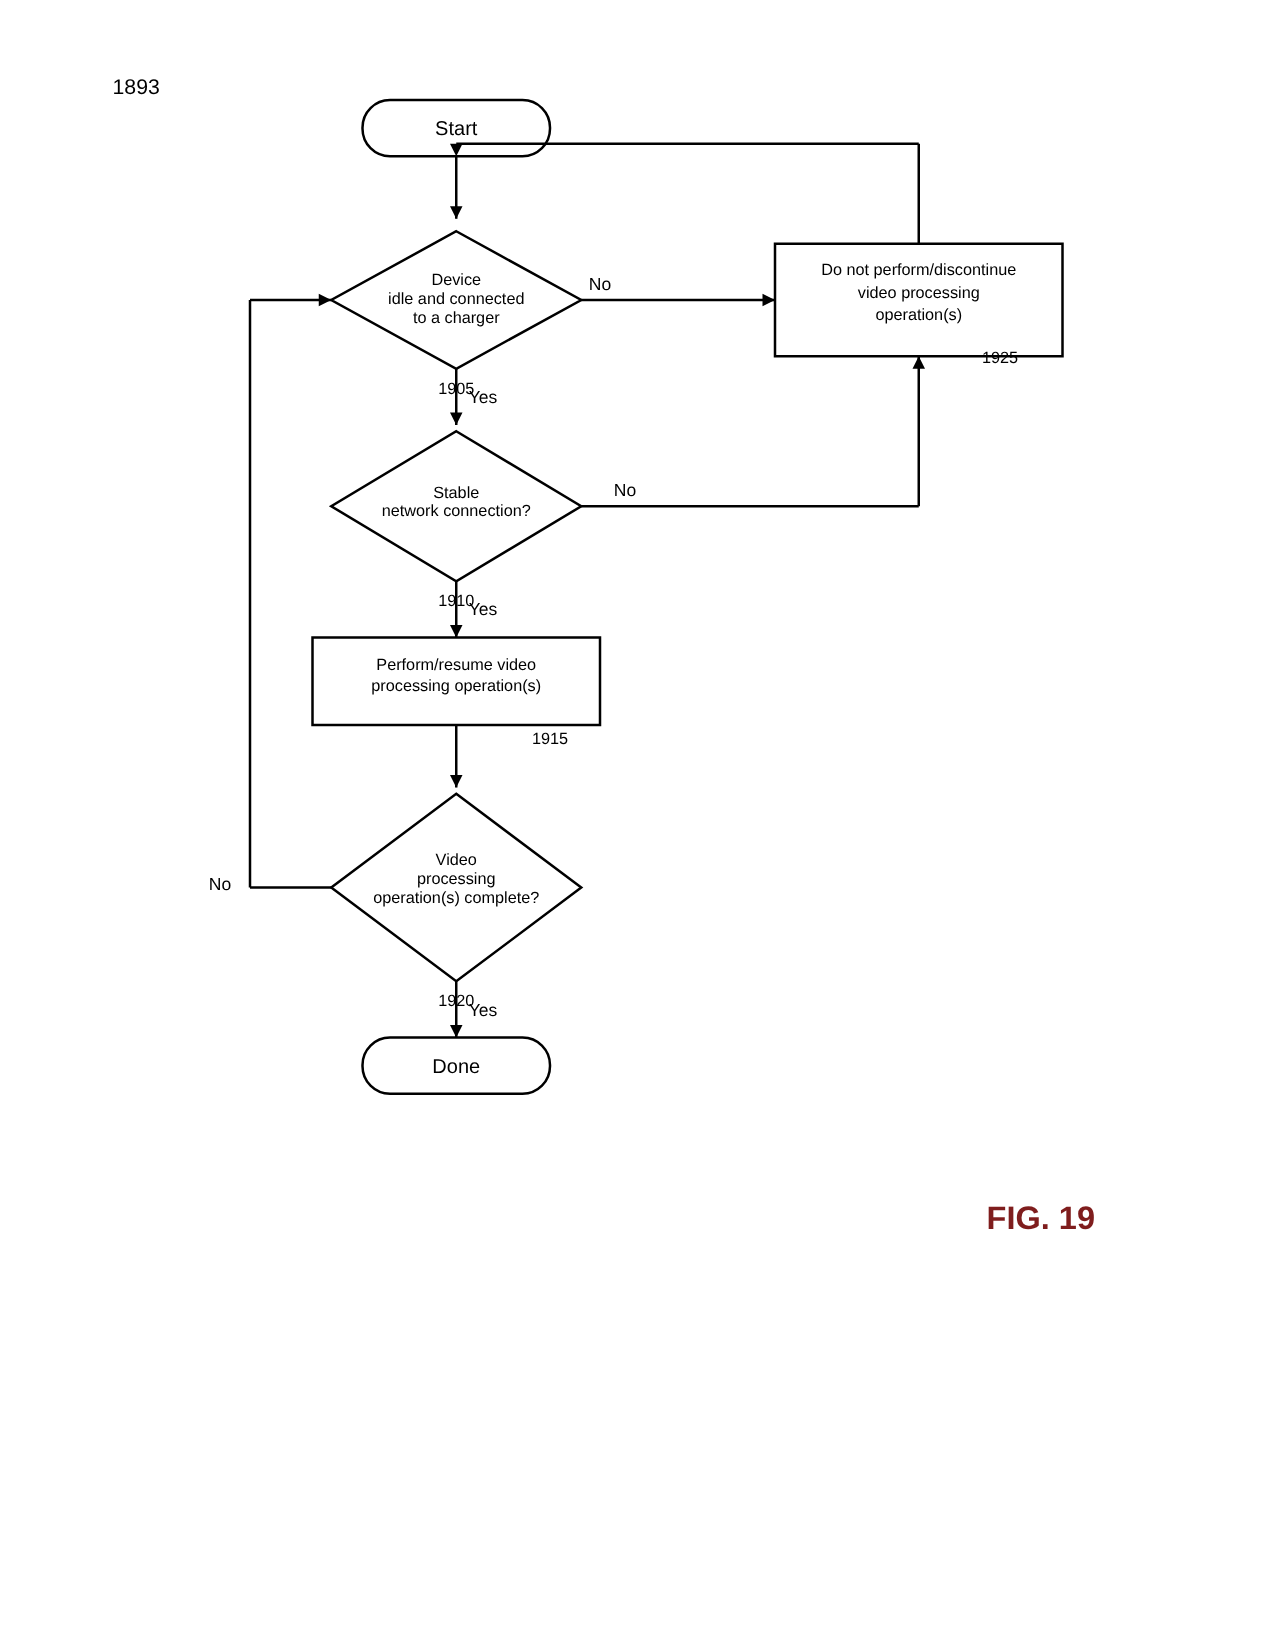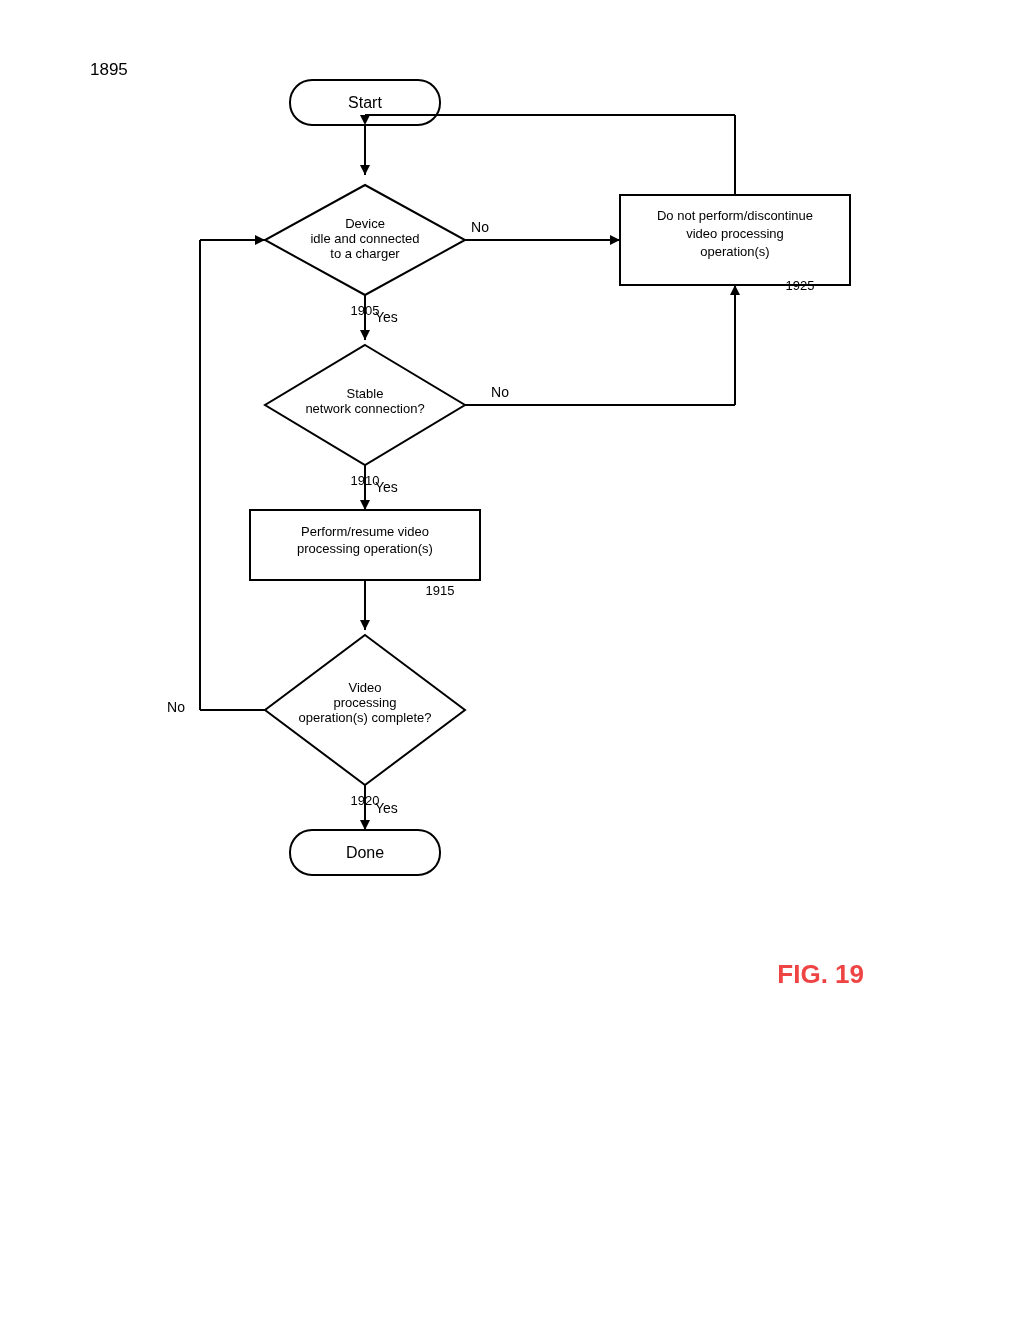--- a/index.html
+++ b/index.html
@@ -50,24 +50,24 @@
     .diagram-area {
       position: relative;
       width: 100%;
       height: 1150px;
       margin-top: 20px;
     }
 
     .fig-label {
       position: absolute;
       bottom: 180px;
-      right: 160px;
+      right: 148px;
       font-size: 26px;
       font-weight: bold;
-      color: #ef4444;
+      color: #7f1d1d;
     }
 
     .diagram-number {
       position: absolute;
       top: 40px;
       left: 90px;
       font-size: 17px;
       color: #000;
     }
 
@@ -79,21 +79,21 @@
       width: 100%;
       height: 100%;
     }
   </style>
 </head>
 <body>
 
 <div class="page">
 
   <div class="diagram-area">
-    <div class="diagram-number">1895</div>
+    <div class="diagram-number">1893</div>
     <div class="fig-label">FIG. 19</div>
 
     <svg class="diagram-svg" viewBox="0 0 1024 1150" xmlns="http://www.w3.org/2000/svg">
 
       <rect x="290" y="60" width="150" height="45" rx="22" ry="22" fill="white" stroke="black" stroke-width="2"></rect>
       <text x="365" y="88" text-anchor="middle" font-family="Arial" font-size="16" fill="black">Start</text>
 
       <line x1="365" y1="105" x2="365" y2="155" stroke="black" stroke-width="2"></line>
       <polygon points="365,155 360,145 370,145" fill="black"></polygon>
 

